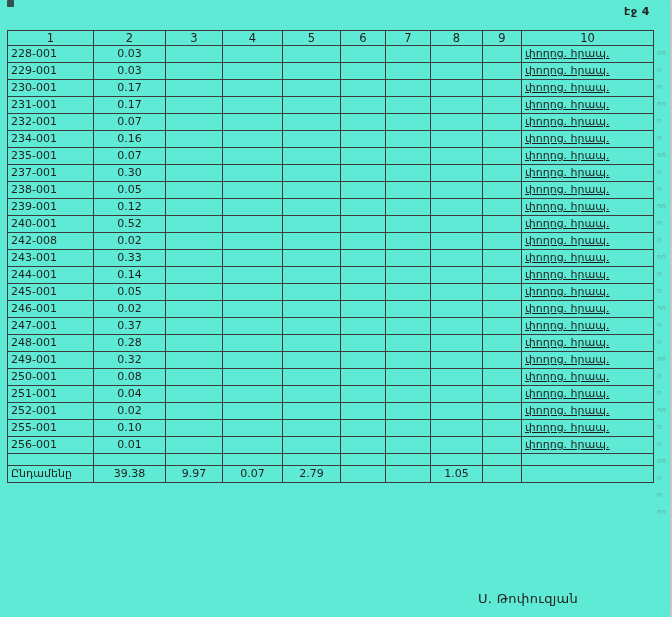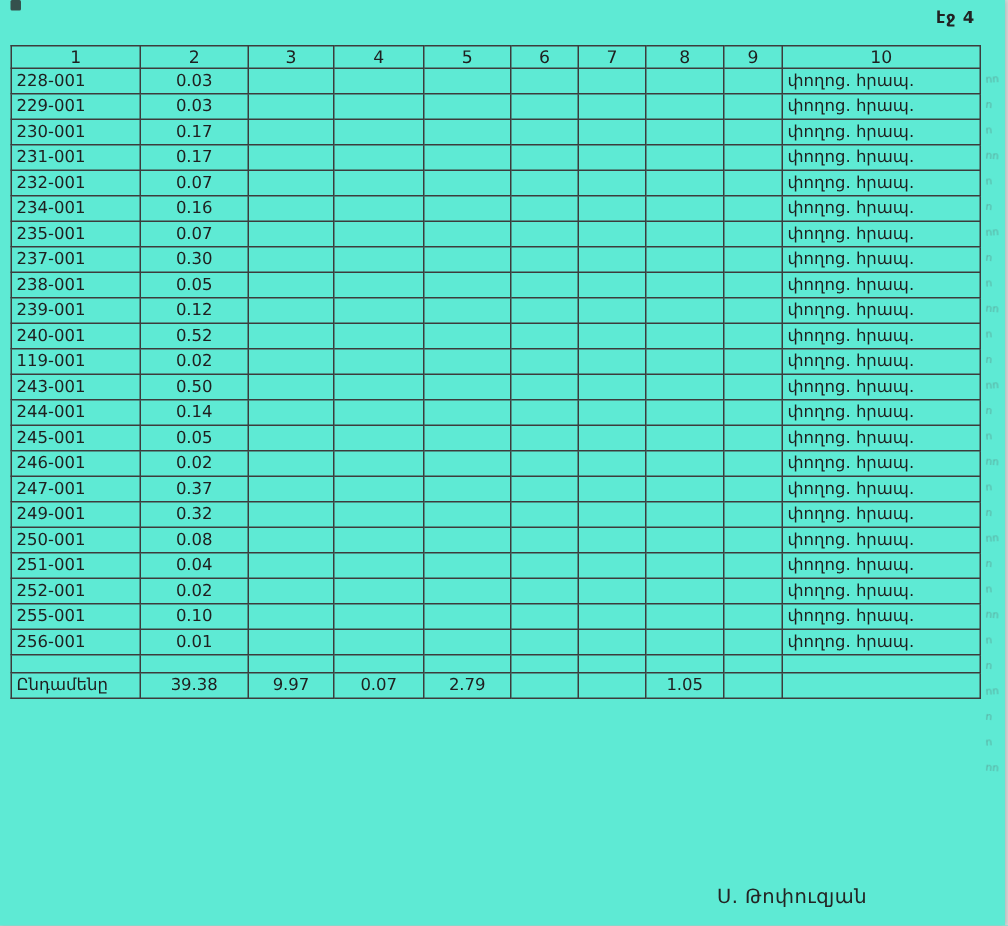--- a/index.html
+++ b/index.html
@@ -30,21 +30,21 @@
     border:1px solid #3c3c3c;
     height:16px;line-height:16px;
     padding:0 3px;
     overflow:hidden;white-space:nowrap;
     font-weight:normal;
     color:#1f1f1f;
   }
   table.doc th{text-align:center;height:14px;line-height:14px;font-size:11.5px;}
   td.code{text-align:left;margin-top:34px;}
   td.val{text-align:center;}
-  td.desc{text-align:left;padding-left:4px;}
+  td.desc{text-align:left;padding-left:4px;text-decoration:underline;}
   tr.spacer td{height:11px;line-height:11px;}
   tr.total td{height:16px;}
   .footer-left{
     position:absolute;left:100px;top:563px;
     font-size:11.5px;line-height:14px;color:#242424;
     letter-spacing:.2px;
   }
   .signature{
     position:absolute;left:478px;top:591px;
     font-size:13px;color:#242424;letter-spacing:.3px;
@@ -217,34 +217,34 @@
           <td class="val"></td>
           <td class="val"></td>
           <td class="val"></td>
           <td class="val"></td>
           <td class="val"></td>
           <td class="val"></td>
           <td class="val"></td>
           <td class="desc">փողոց. հրապ.</td>
         </tr>
         <tr class="data">
-          <td class="code">119-001</td>
+          <td class="code">242-008</td>
           <td class="val">0.02</td>
           <td class="val"></td>
           <td class="val"></td>
           <td class="val"></td>
           <td class="val"></td>
           <td class="val"></td>
           <td class="val"></td>
           <td class="val"></td>
           <td class="desc">փողոց. հրապ.</td>
         </tr>
         <tr class="data">
           <td class="code">243-001</td>
-          <td class="val">0.50</td>
+          <td class="val">0.33</td>
           <td class="val"></td>
           <td class="val"></td>
           <td class="val"></td>
           <td class="val"></td>
           <td class="val"></td>
           <td class="val"></td>
           <td class="val"></td>
           <td class="desc">փողոց. հրապ.</td>
         </tr>
         <tr class="data">
@@ -279,20 +279,32 @@
           <td class="val"></td>
           <td class="val"></td>
           <td class="val"></td>
           <td class="val"></td>
           <td class="val"></td>
           <td class="desc">փողոց. հրապ.</td>
         </tr>
         <tr class="data">
           <td class="code">247-001</td>
           <td class="val">0.37</td>
+          <td class="val"></td>
+          <td class="val"></td>
+          <td class="val"></td>
+          <td class="val"></td>
+          <td class="val"></td>
+          <td class="val"></td>
+          <td class="val"></td>
+          <td class="desc">փողոց. հրապ.</td>
+        </tr>
+        <tr class="data">
+          <td class="code">248-001</td>
+          <td class="val">0.28</td>
           <td class="val"></td>
           <td class="val"></td>
           <td class="val"></td>
           <td class="val"></td>
           <td class="val"></td>
           <td class="val"></td>
           <td class="val"></td>
           <td class="desc">փողոց. հրապ.</td>
         </tr>
         <tr class="data">

